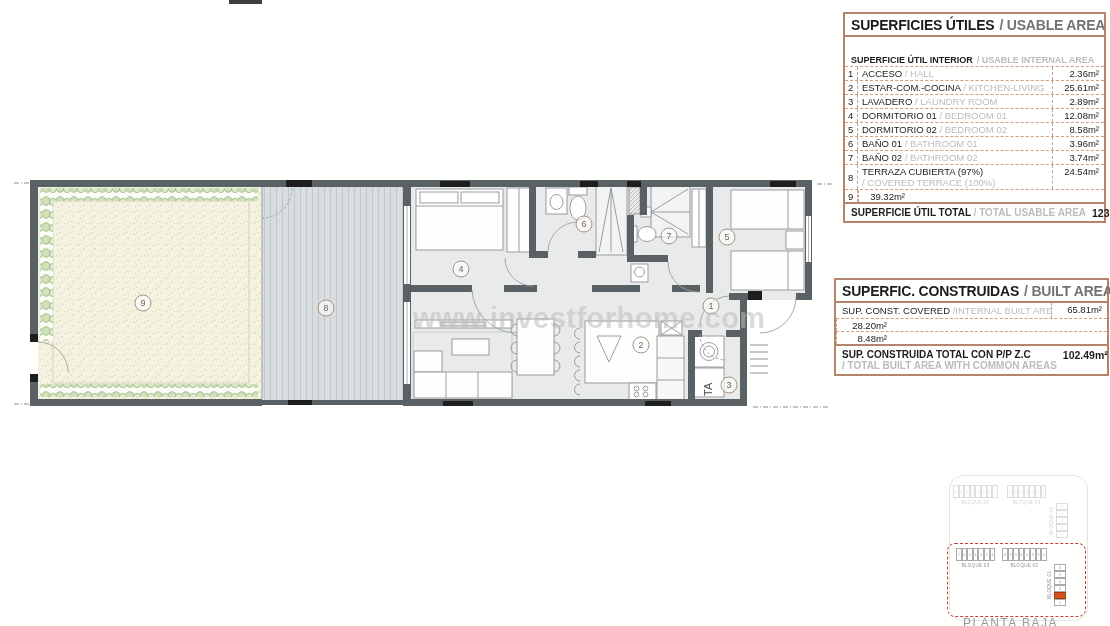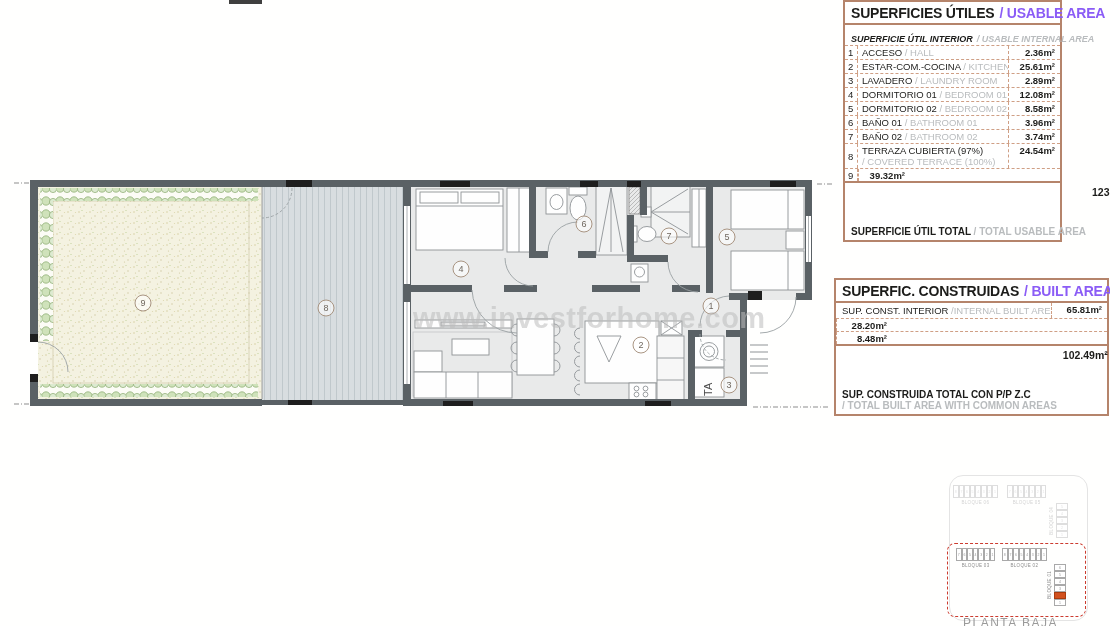--- a/index.html
+++ b/index.html
@@ -3,34 +3,34 @@
 <meta charset="utf-8">
 <style>
   html,body{margin:0;padding:0;background:#fffffe;width:1110px;height:626px;overflow:hidden;
             font-family:"Liberation Sans",sans-serif;}
   #page{position:relative;width:1110px;height:626px;background:#fffffe;}
   #brand-bar{position:absolute;left:229px;top:0;width:33px;height:4px;background:#3f3f3f;}
   
   .tbl{position:absolute;background:#fff;border:2px solid #b5846b;color:#1c1c1a;box-sizing:border-box;}
   .tbl-h{display:flex;align-items:baseline;gap:5px;padding:3px 6px 2px;border-bottom:2px solid #b5846b;
          font-weight:bold;font-size:14px;letter-spacing:-0.2px;white-space:nowrap;}
-  .tbl-h .en{color:#8b5cf6;}
+  .tbl-h .en{color:#737373;}
   .en{color:#b9bcbe;}
-  #t1{left:843px;top:0;width:219px;}
-  .t1-sub{display:flex;gap:4px;padding:9px 6px 1px;border-bottom:1px dashed #cf9f85;
-          font-size:9px;font-weight:bold;white-space:nowrap;font-style:italic;}
+  #t1{left:843px;top:12px;width:263px;}
+  .t1-sub{display:flex;gap:4px;padding:18px 6px 1px;border-bottom:1px dashed #cf9f85;
+          font-size:9px;font-weight:bold;white-space:nowrap;}
   .trow{display:flex;align-items:stretch;border-bottom:1px dashed #cf9f85;font-size:9.5px;line-height:11px;}
   .trows .trow:last-child{border-bottom:none;}
   .tnum{width:13px;border-right:1px dashed #cf9f85;display:flex;align-items:center;padding-left:3px;box-sizing:border-box;}
   .tname{flex:1;padding:1px 4px;white-space:nowrap;overflow:hidden;}
   .two .en{display:block;}
-  .tval{width:52px;border-left:1px dashed #cf9f85;font-weight:bold;display:flex;
+  .tval{width:52px;border-left:1px dashed #cf9f85;font-weight:normal;display:flex;
         align-items:flex-start;justify-content:flex-end;padding:1px 5px 0 0;box-sizing:border-box;}
   .tbl-total{display:flex;border-top:2px solid #b5846b;font-size:10px;padding:2px 0;}
-  .tbl-total .lab{flex:1;padding:1px 6px;font-weight:bold;white-space:nowrap;margin-top:40px;}
+  .tbl-total .lab{flex:1;padding:1px 6px;font-weight:bold;white-space:nowrap;}
   .tbl-total .lab .en{font-weight:bold;}
   .tbl-total .val{width:60px;text-align:right;font-weight:bold;font-size:10.5px;padding:1px 6px 0 0;}
   #t2{left:834px;top:278px;width:275px;}
   #t2 .tname{padding:2px 6px;}
   #t2 .tval{width:56px;}
   #t2 .tbl-total .lab{font-weight:bold;}
   #t2 .tbl-total .lab .en{display:block;font-weight:bold;}
   
   #keyplan{position:absolute;left:945px;top:473px;width:145px;height:153px;}
   .kp-outline{position:absolute;left:4px;top:2px;width:137px;height:144px;
@@ -397,21 +397,21 @@
     </div>
   </div>
 
   <div id="t2" class="tbl">
     <div class="tbl-h">
       <span>SUPERFIC. CONSTRUIDAS</span>
         <span class="en">/ BUILT AREA</span>
     </div>
     <div class="trows" id="t2-rows">
         <div class="trow">
-          <div class="tname"><span>SUP. CONST. INTERIOR </span><span class="en">/INTERNAL BUILT AREA</span></div>
+          <div class="tname"><span>SUP. CONST. COVERED </span><span class="en">/INTERNAL BUILT AREA</span></div>
           <div class="tval">65.81m²</div>
         </div>
         <div class="trow two">
           <div class="tval">28.20m²</div>
         </div>
         <div class="trow two">
           <div class="tval">8.48m²</div>
         </div>
       </div>
     <div class="tbl-total">

